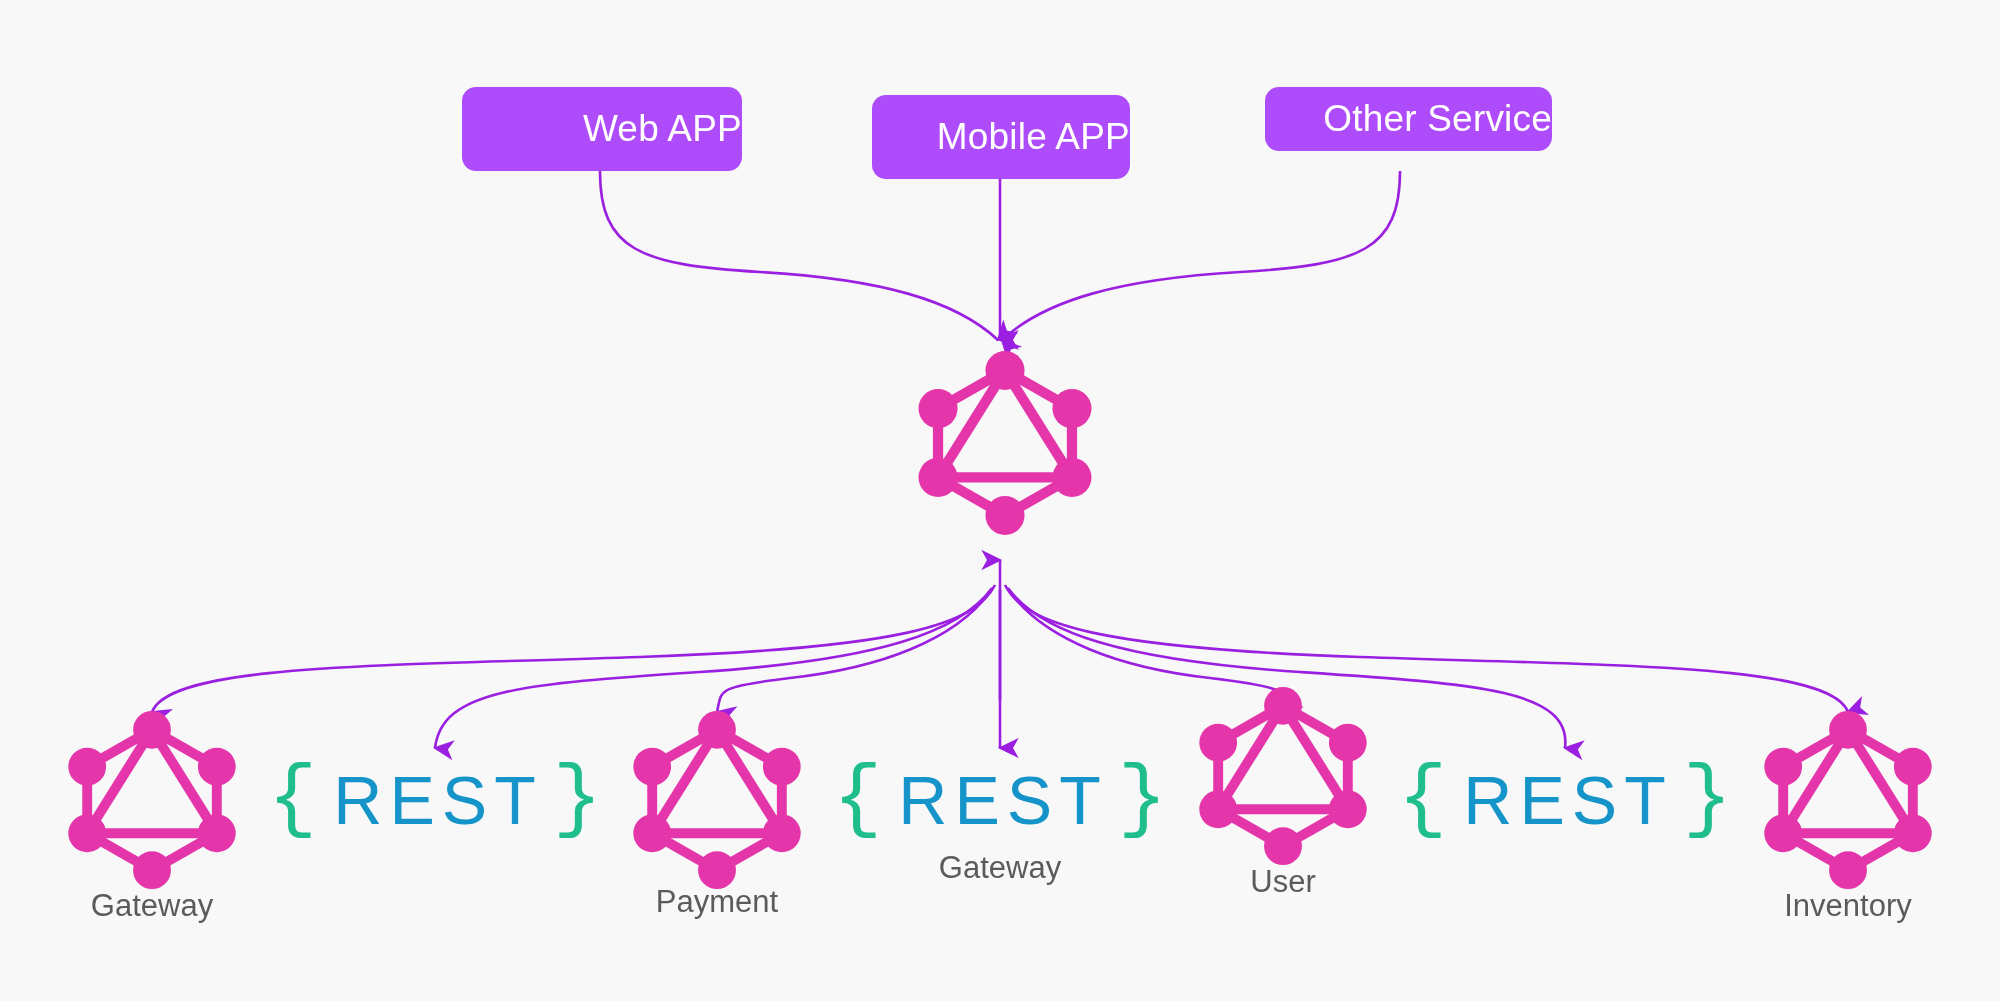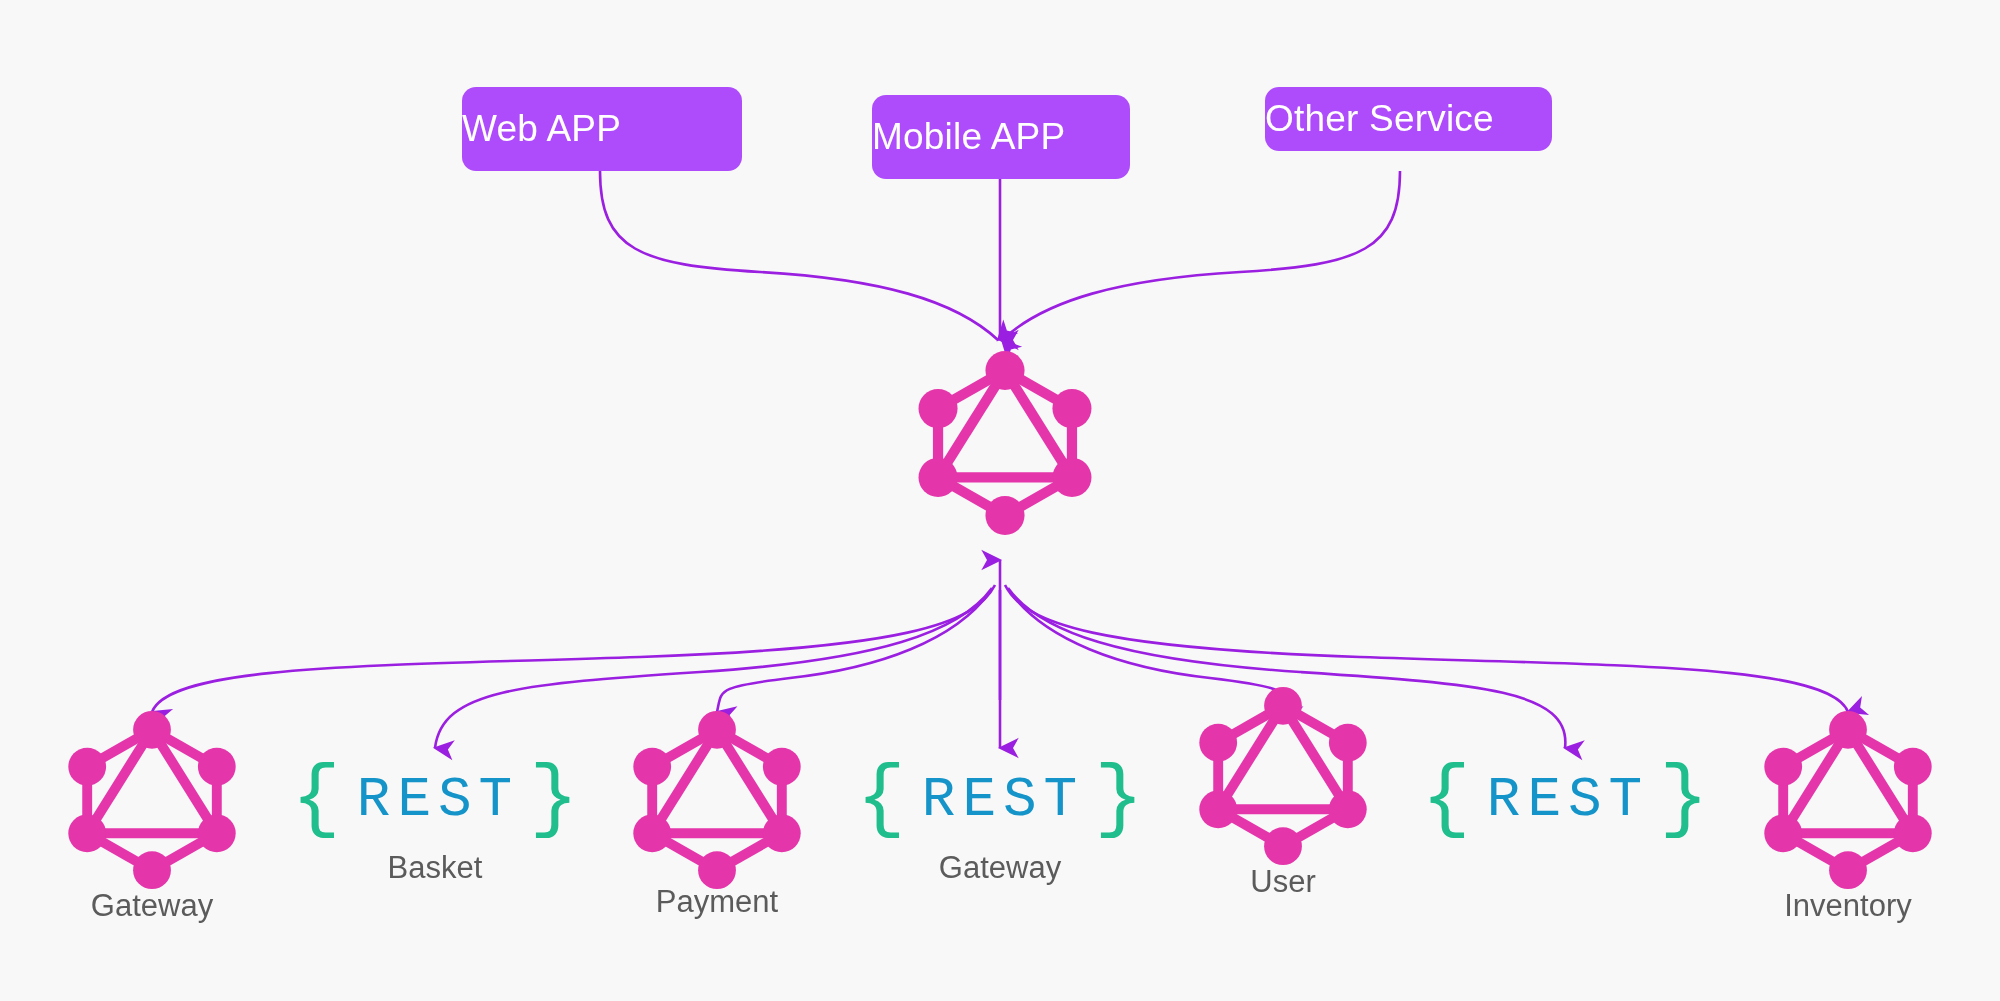--- a/index.html
+++ b/index.html
@@ -7,21 +7,21 @@
     width:2000px;height:1001px;
     background:#F8F8F8;
     font-family:"Liberation Sans", sans-serif;
     overflow:hidden;
   }
   #stage{position:relative;width:2000px;height:1001px;}
   #edges{position:absolute;left:0;top:0;width:2000px;height:1001px;}
 
   .client-box{
     position:absolute;
-    display:flex;align-items:center;justify-content:flex-start;
+    display:flex;align-items:center;justify-content:flex-end;
     border-radius:14px;
     color:#FFFFFF;
     font-size:37px;
     letter-spacing:0.2px;
     box-sizing:border-box;
   }
 
   .gw-label{
     position:absolute;
     color:#5B5B5B;
@@ -42,22 +42,22 @@
   }
   .rest-wrap{position:absolute;display:flex;align-items:center;justify-content:center;}
   .rest-brace{
     font-family:"Liberation Mono", monospace;
     font-size:82px;
     color:#1FBE8C;
     font-weight:400;
     line-height:1;
   }
   .rest-text{
-    font-family:Liberation Mono, monospace;
-    font-size:56px;
+    font-family:Liberation Sans, sans-serif;
+    font-size:68px;
     color:#1494C8;
     letter-spacing:7px;
     line-height:1;
     padding:0 10px 0 16px;
     text-align:center;
   }
 </style>
 </head>
 <body>
 
@@ -152,21 +152,20 @@
     </svg>
     <div class="node-caption" style="top:178px;">Gateway</div>
   </div>
 
   <div class="node" style="left:295px;top:752px;width:280px;height:170px;">
     <div class="rest-wrap" style="left:0;top:0;width:280px;height:96px;">
       <span class="rest-brace">{</span>
       <span class="rest-text">REST</span>
       <span class="rest-brace">}</span>
     </div>
-    <div class="node-caption" style="top:98px;">Basket</div>
   </div>
 
   <div class="node" style="left:627px;top:710px;width:180px;height:210px;">
     <svg class="node-logo" width="180" height="180" viewBox="0 0 200 200">
       <g stroke="#E535AB" stroke-width="11" fill="none">
         <line x1="100" y1="22" x2="28" y2="63"></line>
           <line x1="100" y1="22" x2="172" y2="63"></line>
         <line x1="28" y1="63" x2="28" y2="137"></line>
           <line x1="172" y1="63" x2="172" y2="137"></line>
         <line x1="28" y1="137" x2="100" y2="178"></line>

